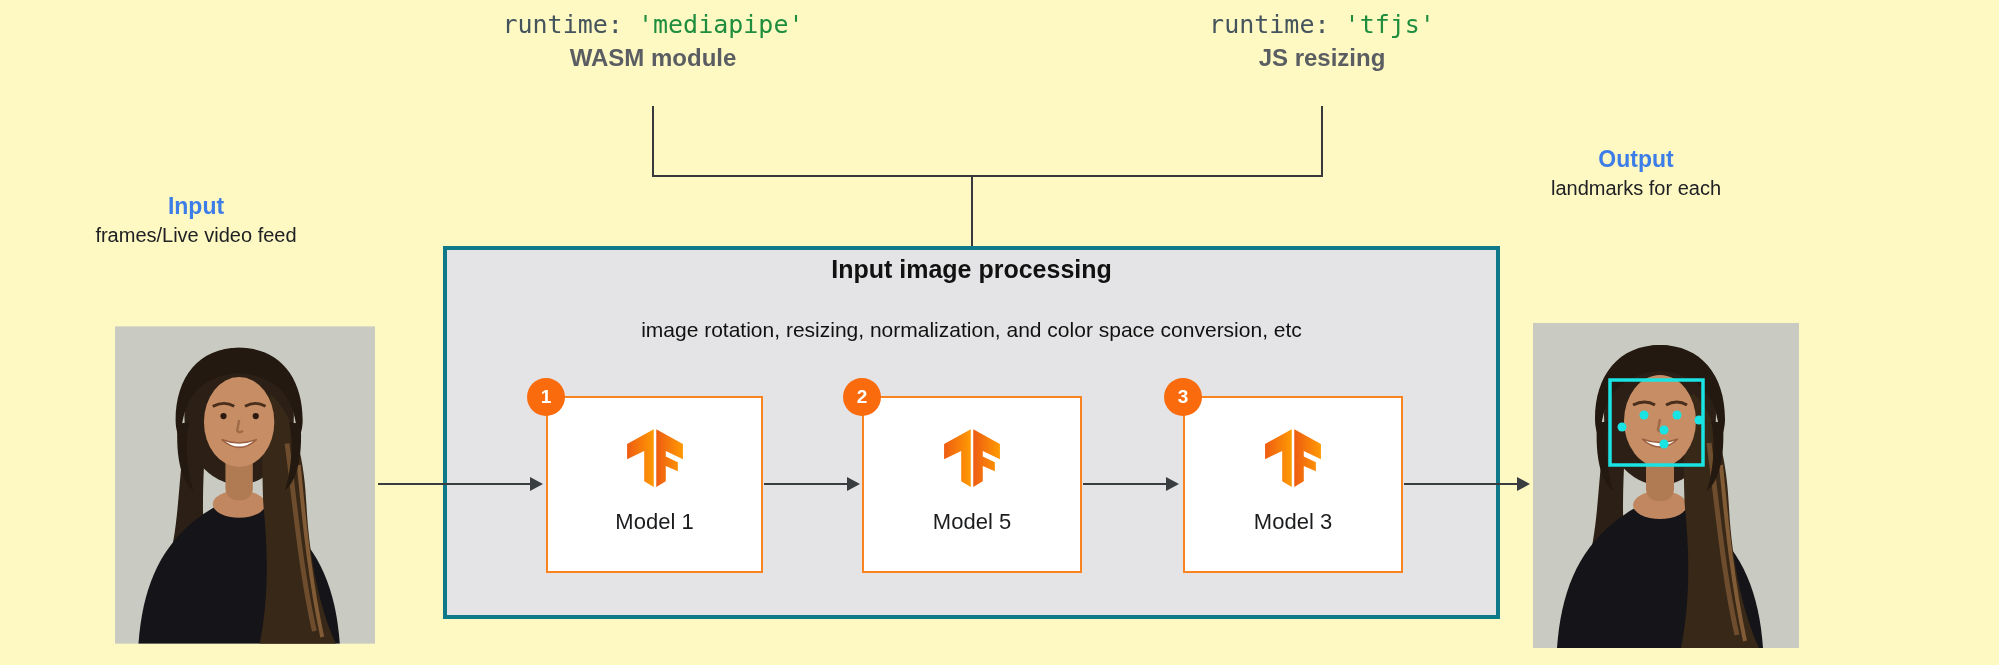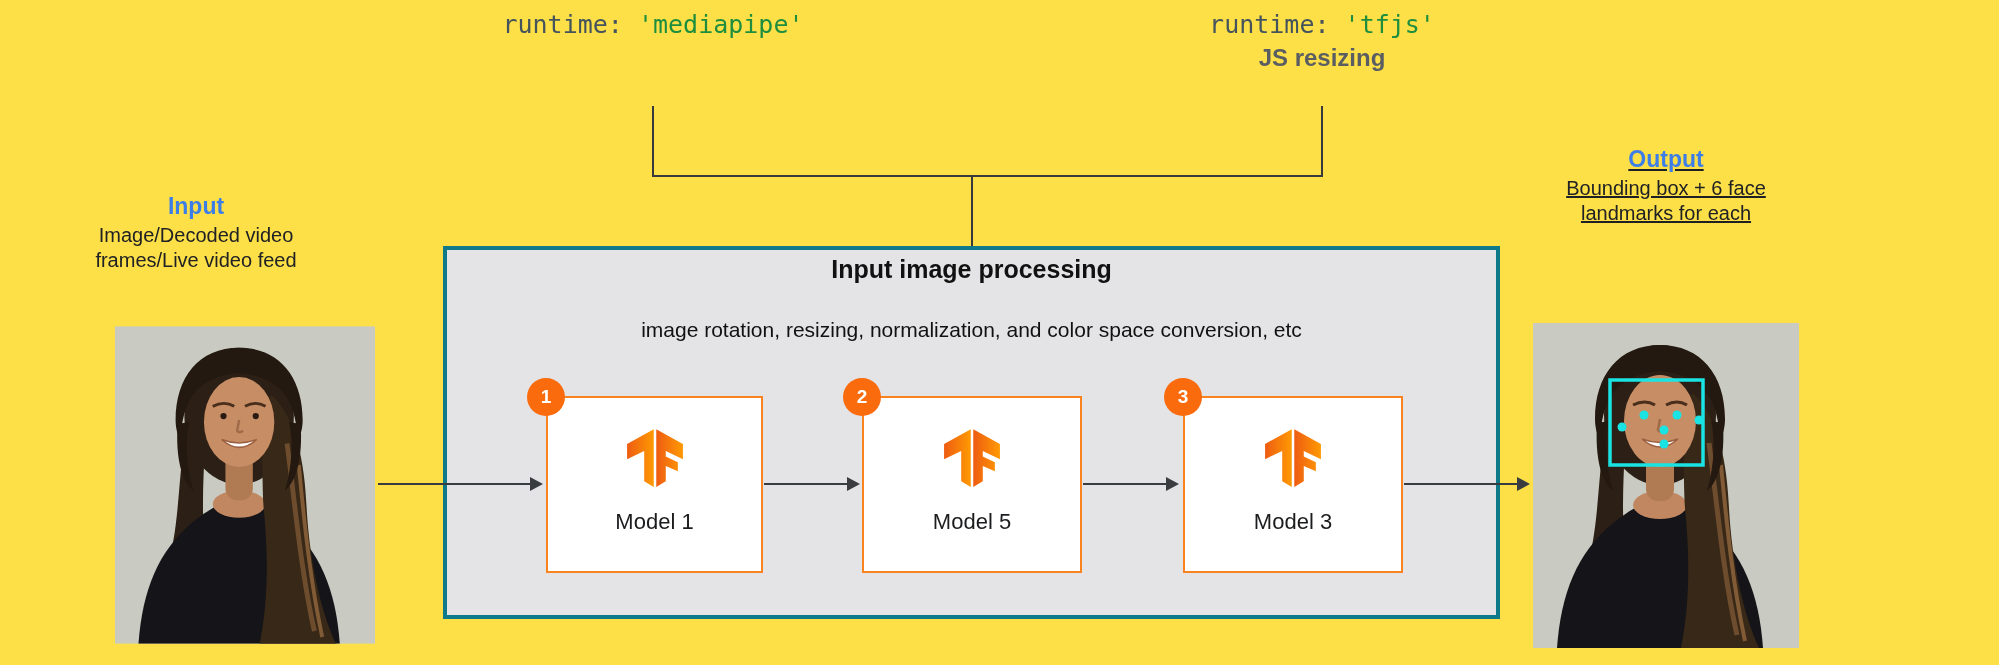--- a/index.html
+++ b/index.html
@@ -1,17 +1,17 @@
 <!DOCTYPE html>
 <html><head>
 <meta charset="utf-8">
 <style>
   html,body{margin:0;padding:0;background:#f1f1f2;}
   #canvas{
-    position:relative;width:1999px;height:665px;background:#fde047;
+    position:relative;width:1999px;height:665px;background:#fef9c3;
     font-family:"Liberation Sans",sans-serif;color:#1f2023;overflow:hidden;
   }
   
   .code-block{position:absolute;width:460px;text-align:center;}
   .code-line{font-family:"DejaVu Sans Mono","Liberation Mono",monospace;font-size:25px;line-height:30px;white-space:pre;}
   .code-key{color:#44535c;}
   .code-val{color:#1e8e3e;}
   .code-caption{font-size:24px;line-height:30px;font-weight:bold;color:#5a5d61;margin-top:3px;}
   
   .line{position:absolute;background:#37393c;}
@@ -90,44 +90,43 @@
       <path d="M127,96 L125,107 Q127,110 131,107" stroke="#a06b48" stroke-width="2.5" fill="none"></path>
       <path d="M109,116 Q127,132 145,116 Q127,123 109,116" fill="#ffffff" stroke="#9c6040" stroke-width="1.5"></path>
     </symbol>
   </defs>
 </svg>
 
 <div id="canvas">
 
   <div class="code-block" style="left:423px;top:10px;">
     <div class="code-line"><span class="code-key">runtime: </span><span class="code-val">'mediapipe'</span></div>
+    <div class="code-caption">WASM module</div>
   </div>
 
   <div class="code-block" style="left:1092px;top:10px;">
     <div class="code-line"><span class="code-key">runtime: </span><span class="code-val">'tfjs'</span></div>
     <div class="code-caption">JS resizing</div>
   </div>
 
   <div class="line" style="left:652px;top:106px;width:2px;height:71px;"></div>
   <div class="line" style="left:1321px;top:106px;width:2px;height:71px;"></div>
   <div class="line" style="left:652px;top:175px;width:671px;height:2px;"></div>
   <div class="line" style="left:971px;top:177px;width:2px;height:70px;"></div>
 
   <div class="side-block" style="left:16px;top:193px;">
     <div class="side-title">Input</div>
     <div class="side-caption">
-      <div>Image/Decoded video</div>
       <div>frames/Live video feed</div>
     </div>
   </div>
 
-  <div class="side-block" style="left:1486px;top:146px;text-decoration:underline;">
+  <div class="side-block" style="left:1456px;top:146px;">
     <div class="side-title">Output</div>
     <div class="side-caption">
-      <div>Bounding box + 6 face</div>
       <div>landmarks for each</div>
     </div>
   </div>
 
   <div class="photo" id="photo-in">
     <svg width="260" height="324" viewBox="0 0 266 325">
       <use href="#portrait" xlink:href="#portrait"></use>
     </svg>
   </div>
 

